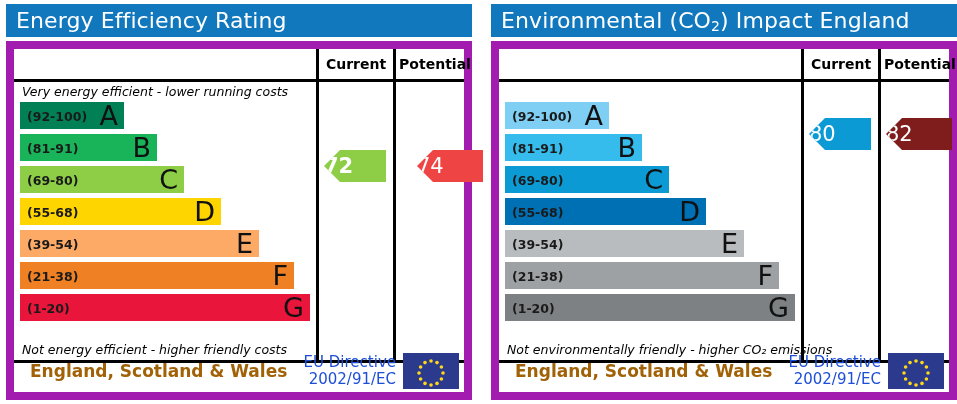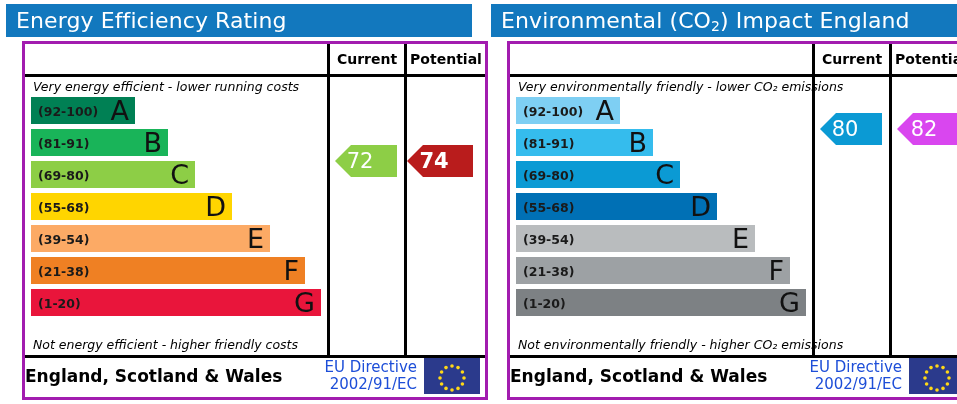--- a/index.html
+++ b/index.html
@@ -53,23 +53,22 @@
     top: 3px;
   }
 
   
   .epc-table {
     position: absolute;
     left: 6px;
     top: 41px;
     width: 466px;
     height: 359px;
-    border: 3px solid #a21caf;
-    box-sizing: border-box;
-    margin-left: 16px;
+    border: 8px solid #a21caf;
+    box-sizing: border-box;
   }
 
   
   .hdr-row {
     position: absolute;
     left: 0; top: 0;
     width: 100%;
     height: 33px;
     border-bottom: 3px solid #000000;
     box-sizing: border-box;
@@ -166,42 +165,42 @@
     font-weight: normal;
   }
 
   
   .arrow {
     position: absolute;
     height: 32px;
     color: #ffffff;
     font-size: 21px;
     line-height: 32px;
-    text-align: center;
+    text-align: left;
     padding-right: 12px;
     box-sizing: border-box;
     clip-path: polygon(0% 50%, 16px 0%, 100% 0%, 100% 100%, 16px 100%);
   }
 
   
   .foot-row {
     position: absolute;
     left: 0;
     bottom: 0;
     width: 100%;
     height: 42px;
   }
   .foot-country {
     position: absolute;
-    left: 0;
+    left: 16px;
     top: 50%;
     transform: translateY(-50%);
     font-size: 17px;
     font-weight: bold;
-    color: #000000;
+    color: #a16207;
     white-space: nowrap;
   }
   .foot-directive {
     position: absolute;
     right: 68px;
     top: 50%;
     transform: translateY(-50%);
     font-size: 15px;
     color: #1d4ed8;
     text-align: right;
@@ -266,25 +265,25 @@
             <span class="bar-range">(21-38)</span>
             <span class="bar-letter">F</span>
           </div>
           <div class="bar" style="top:212px; width:290px; background:#e9153b;">
             <span class="bar-range">(1-20)</span>
             <span class="bar-letter">G</span>
           </div>
         </div>
 
         <div class="col-current">
-          <div class="arrow" style="top:68px; left:5px; width:62px; background:#8dce46;">72</div>
+          <div class="arrow" style="top:68px; left:5px; width:62px; background:#8dce46;font-weight:bold;">72</div>
         </div>
 
         <div class="col-potential">
-          <div class="arrow" style="top:68px; left:0; width:66px; background:#b91c1c;font-weight:bold;">74</div>
+          <div class="arrow" style="top:68px; left:21px; width:66px; background:#ef4444;">74</div>
         </div>
 
       </div>
 
       <div class="foot-row">
         <div class="foot-country">England, Scotland &amp; Wales</div>
         <div class="foot-directive">
           <div>EU Directive</div>
           <div>2002/91/EC</div>
         </div>
@@ -320,21 +319,20 @@
 
       <div class="hdr-row">
         <div class="hdr-blank"></div>
         <div class="hdr-cell hdr-current">Current</div>
         <div class="hdr-cell hdr-potential">Potential</div>
       </div>
 
       <div class="body-row">
 
         <div class="graph-zone">
-          <div class="note note-top">Very environmentally friendly - lower CO₂ emissions</div>
           <div class="note note-bottom">Not environmentally friendly - higher CO₂ emissions</div>
 
           <div class="bar" style="top:20px; width:104px; background:#7ecff3;">
             <span class="bar-range">(92-100)</span>
             <span class="bar-letter">A</span>
           </div>
           <div class="bar" style="top:52px; width:137px; background:#35bced;">
             <span class="bar-range">(81-91)</span>
             <span class="bar-letter">B</span>
           </div>
@@ -358,21 +356,21 @@
             <span class="bar-range">(1-20)</span>
             <span class="bar-letter">G</span>
           </div>
         </div>
 
         <div class="col-current">
           <div class="arrow" style="top:36px; left:5px; width:62px; background:#0b9ad4;">80</div>
         </div>
 
         <div class="col-potential">
-          <div class="arrow" style="top:36px; left:5px; width:66px; background:#d946ef;">82</div>
+          <div class="arrow" style="top:36px; left:5px; width:66px; background:#7f1d1d;">82</div>
         </div>
 
       </div>
 
       <div class="foot-row">
         <div class="foot-country">England, Scotland &amp; Wales</div>
         <div class="foot-directive">
           <div>EU Directive</div>
           <div>2002/91/EC</div>
         </div>

